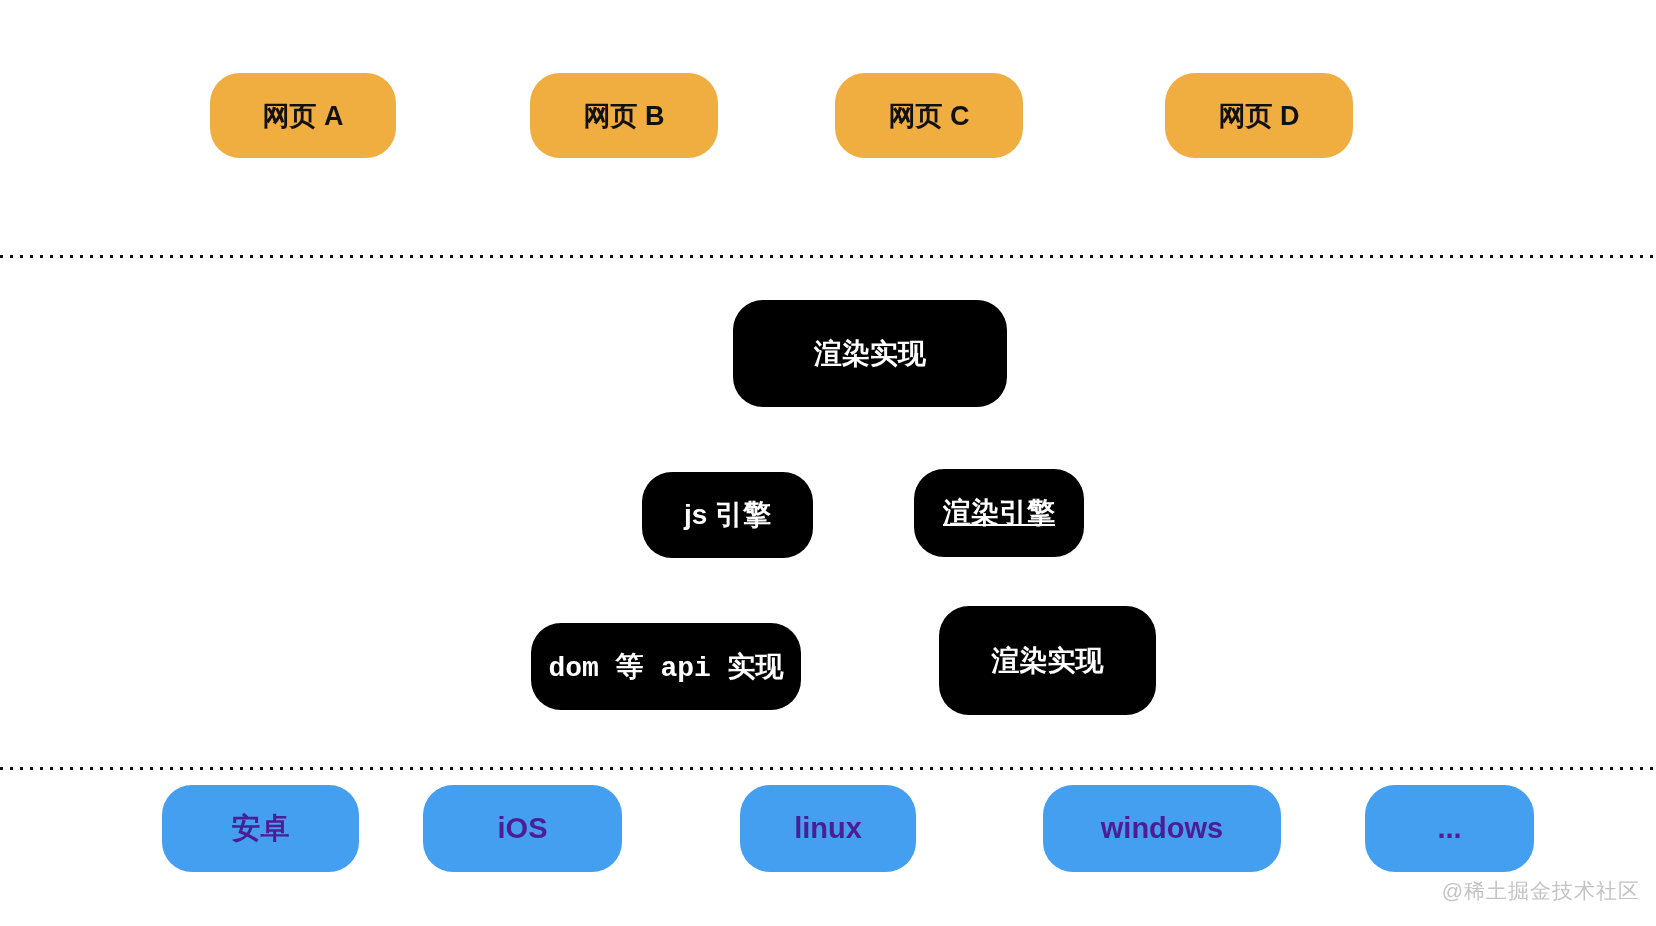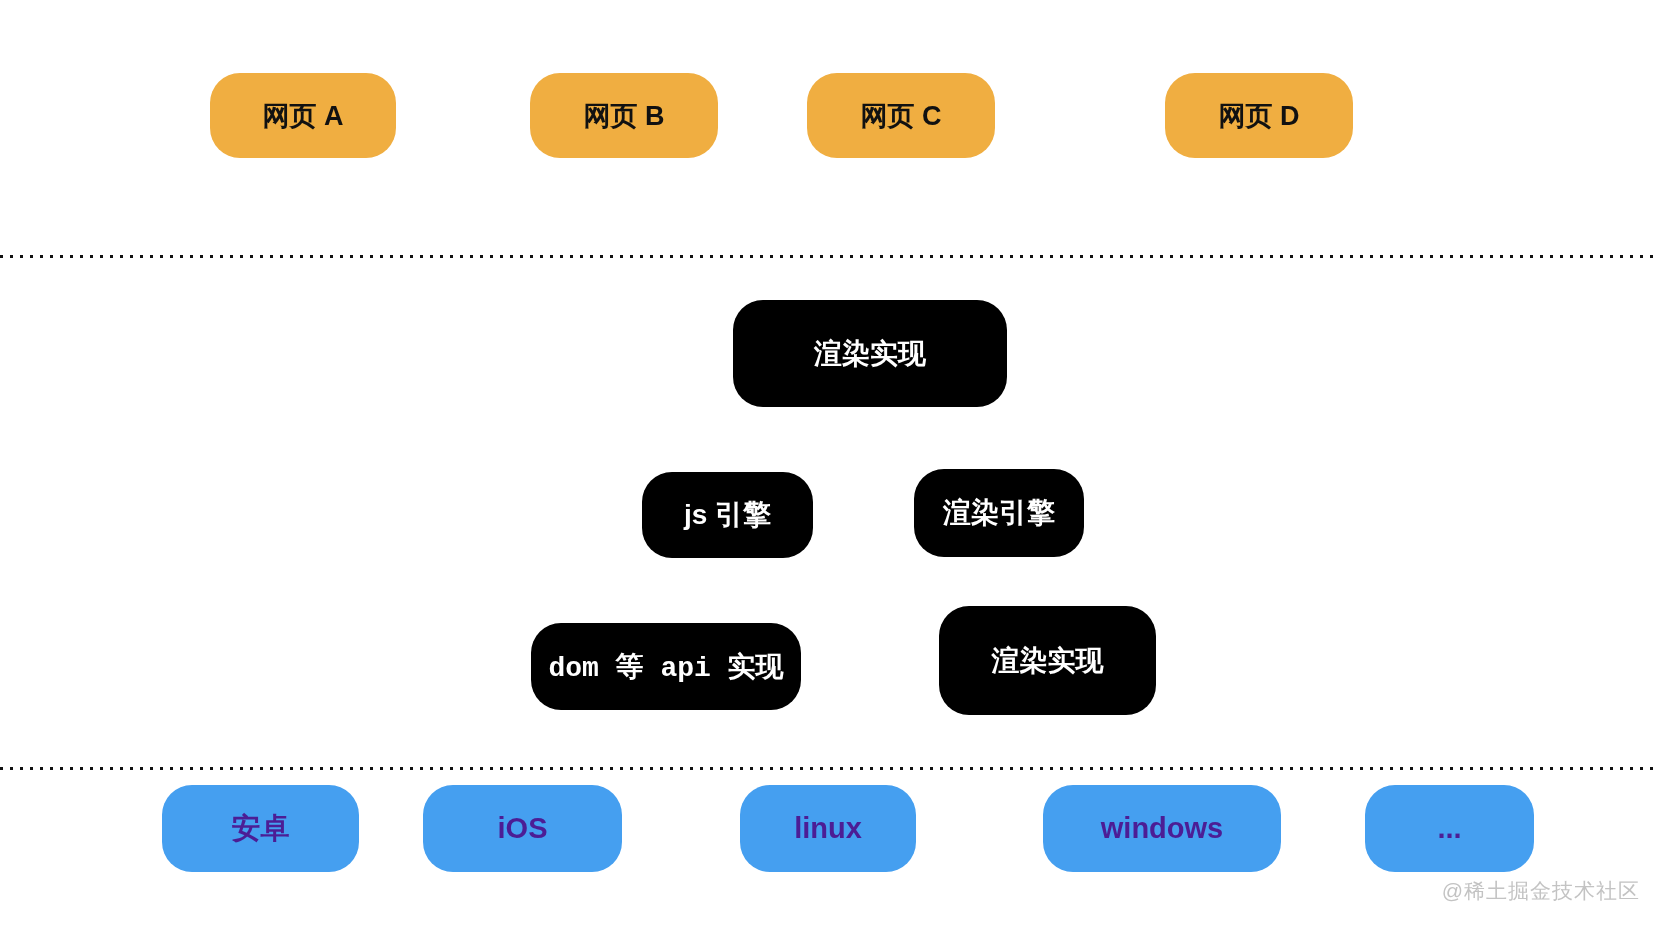--- a/index.html
+++ b/index.html
@@ -51,26 +51,26 @@
       var(--dotted-line, #111111) 3px,
       transparent 3px,
       transparent 10px
     );
   }
   #divider-top    { top: 255px; }
   #divider-bottom { top: 767px; }
 
   #box-webpage-a { left: 210px;  width: 186px; }
   #box-webpage-b { left: 530px;  width: 188px; }
-  #box-webpage-c { left: 807px;  width: 188px; }
+  #box-webpage-c { left: 835px;  width: 188px; }
   #box-webpage-d { left: 1165px; width: 188px; }
 
   #box-browser-engine { left: 733px; top: 300px; width: 274px; height: 107px; }
   #box-js-engine      { left: 642px; top: 472px; width: 171px; height: 86px; }
-  #box-render-engine  { left: 914px; top: 469px; width: 170px; height: 88px; }
+  #box-render-engine  { left: 914px; top: 469px; width: 170px; height: 88px; text-decoration: underline; }
   #box-dom-api        { left: 531px; top: 623px; width: 270px; height: 87px; font-family: Liberation Mono, monospace; }
   #box-render-impl    { left: 939px; top: 606px; width: 217px; height: 109px; }
 
   #box-platform-android { left: 162px;  width: 197px; }
   #box-platform-ios     { left: 423px;  width: 199px; }
   #box-platform-linux   { left: 740px;  width: 176px; }
   #box-platform-windows { left: 1043px; width: 238px; }
   #box-platform-more    { left: 1365px; width: 169px; }
 
   .watermark {

